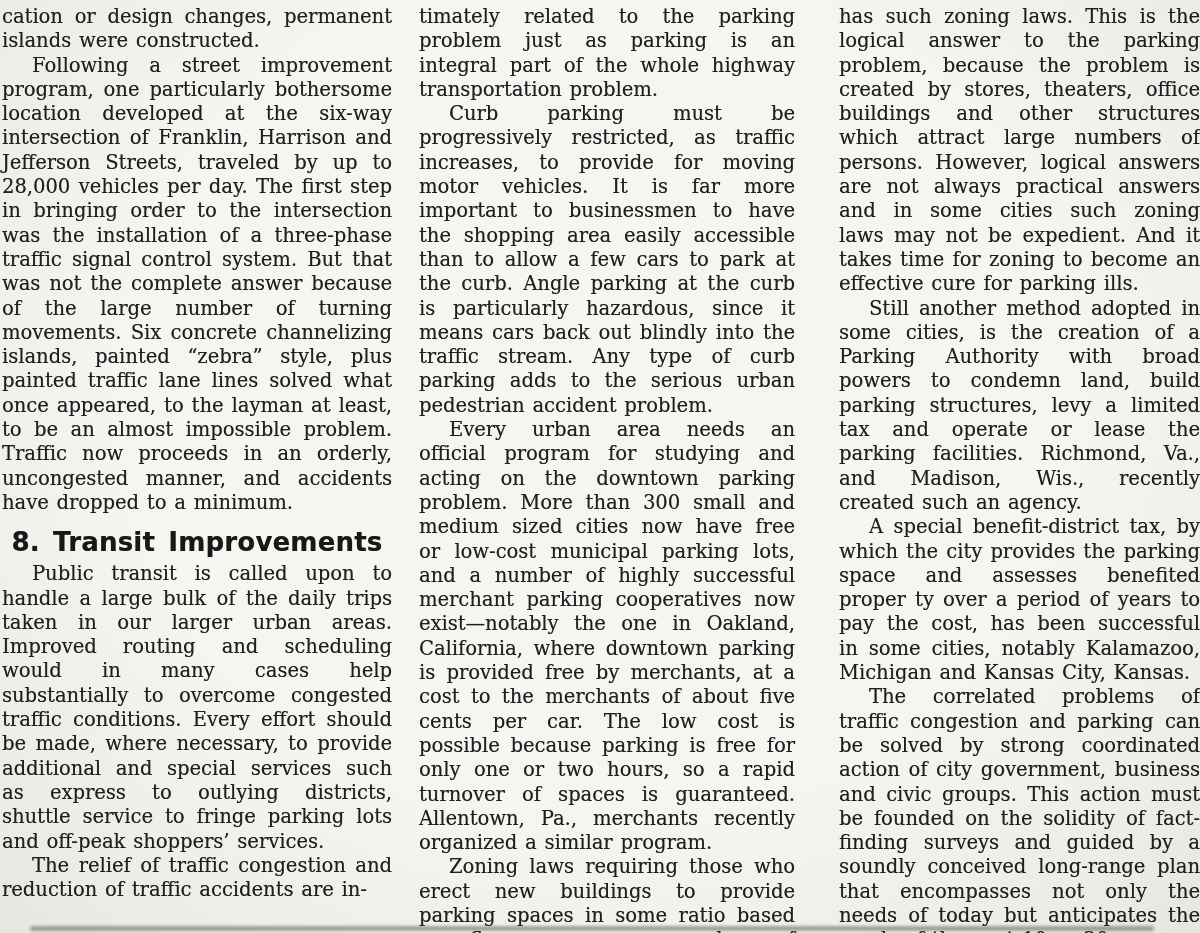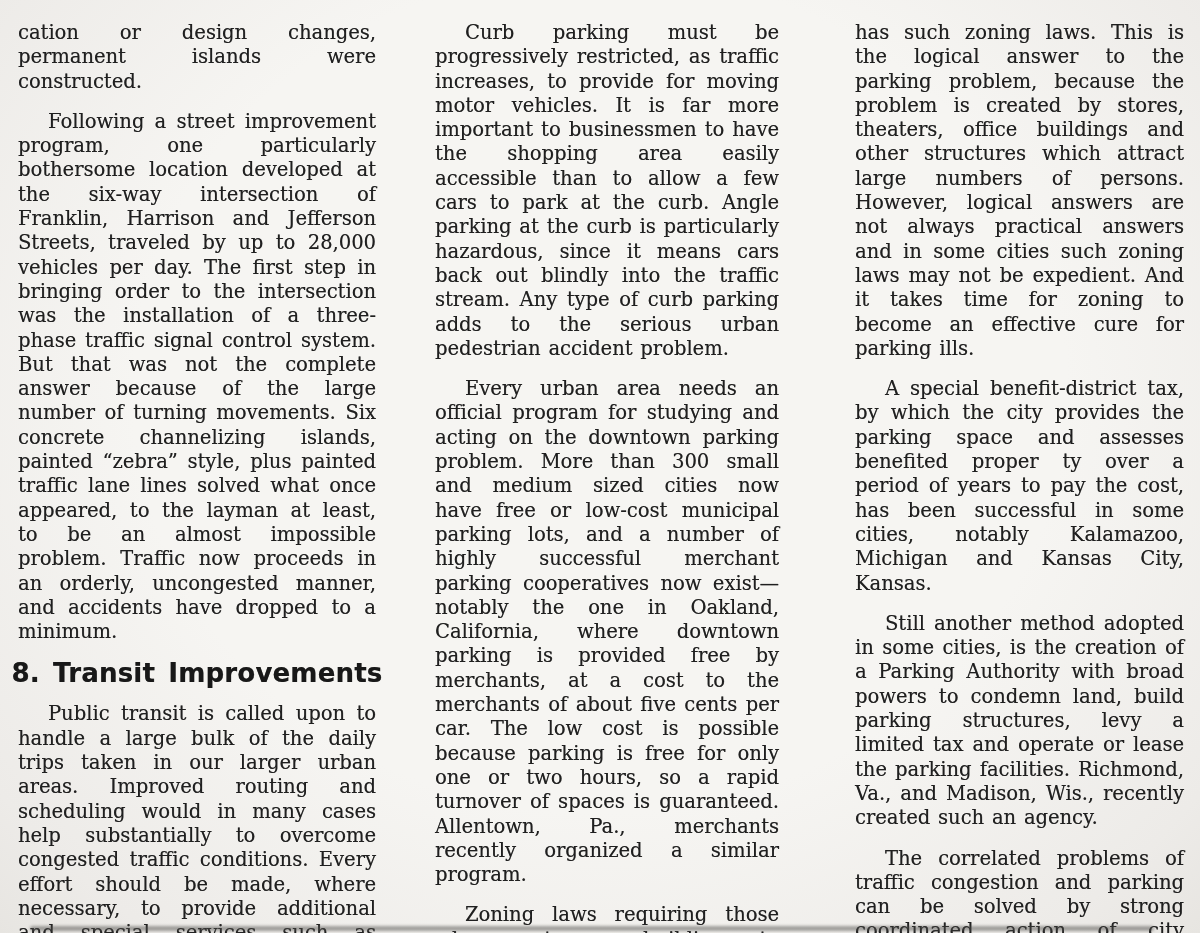--- a/index.html
+++ b/index.html
@@ -19,21 +19,21 @@
   .col {
     text-align: justify;
     font-size: 19.5px;
     line-height: 24.3px;
     text-shadow: 0.2px 0.2px 0.35px rgba(25,25,25,0.55);
   }
   .col-1 { width: 390px; }
   .col-2 { width: 376px; margin-left: 27px; }
   .col-3 { width: 361px; margin-left: 44px; }
   .col p {
-    margin: 16px;
+    margin: 0;
     text-indent: 30px;
     word-spacing: 1.6px;
     hyphens: auto;
     -webkit-hyphens: auto;
   }
   .col p.cont { text-indent: 0; }
   .col h2 {
     font-family: "DejaVu Sans", sans-serif;
     font-weight: bold;
     font-size: 26px;
@@ -65,28 +65,29 @@
 
     <div class="col col-1">
       <p class="cont">cation or design changes, permanent islands were constructed.</p>
       <p>Following a street improvement program, one particularly bothersome location developed at the six-way intersection of Franklin, Harrison and Jefferson Streets, traveled by up to 28,000 vehicles per day. The first step in bringing order to the intersection was the installation of a three-phase traffic signal control system. But that was not the complete answer because of the large number of turning movements. Six concrete channelizing islands, painted “zebra” style, plus painted traffic lane lines solved what once appeared, to the layman at least, to be an almost impossible problem. Traffic now proceeds in an orderly, uncongested manner, and accidents have dropped to a minimum.</p>
       <h2>8. Transit Improvements</h2>
       <p>Public transit is called upon to handle a large bulk of the daily trips taken in our larger urban areas. Improved routing and scheduling would in many cases help substantially to overcome congested traffic conditions. Every effort should be made, where necessary, to provide additional and special services such as express to outlying districts, shuttle service to fringe parking lots and off-peak shoppers’ services.</p>
       <p>The relief of traffic congestion and reduction of traffic accidents are in-</p>
     </div>
 
     <div class="col col-2">
+      <p class="cont">timately related to the parking problem just as parking is an integral part of the whole highway transportation problem.</p>
       <p>Curb parking must be progressively restricted, as traffic increases, to provide for moving motor vehicles. It is far more important to businessmen to have the shopping area easily accessible than to allow a few cars to park at the curb. Angle parking at the curb is particularly hazardous, since it means cars back out blindly into the traffic stream. Any type of curb parking adds to the serious urban pedestrian accident problem.</p>
       <p>Every urban area needs an official program for studying and acting on the downtown parking problem. More than 300 small and medium sized cities now have free or low-cost municipal parking lots, and a number of highly successful merchant parking cooperatives now exist—notably the one in Oakland, California, where downtown parking is provided free by merchants, at a cost to the merchants of about five cents per car. The low cost is possible because parking is free for only one or two hours, so a rapid turnover of spaces is guaranteed. Allentown, Pa., merchants recently organized a similar program.</p>
       <p>Zoning laws requiring those who erect new buildings to provide parking spaces in some ratio based on floor space or number of customers are being used effectively. Arlington, Va.,</p>
     </div>
 
     <div class="col col-3">
       <p class="cont">has such zoning laws. This is the logical answer to the parking problem, because the problem is created by stores, theaters, office buildings and other structures which attract large numbers of persons. However, logical answers are not always practical answers and in some cities such zoning laws may not be expedient. And it takes time for zoning to become an effective cure for parking ills.</p>
+      <p>Still another method adopted in some cities, is the creation of a Parking Authority with broad powers to condemn land, build parking structures, levy a limited tax and operate or lease the parking facilities. Richmond, Va., and Madison, Wis., recently created such an agency.</p>
       <p>A special benefit-district tax, by which the city provides the parking space and assesses benefited proper ty over a period of years to pay the cost, has been successful in some cities, notably Kalamazoo, Michigan and Kansas City, Kansas.</p>
-      <p>Still another method adopted in some cities, is the creation of a Parking Authority with broad powers to condemn land, build parking structures, levy a limited tax and operate or lease the parking facilities. Richmond, Va., and Madison, Wis., recently created such an agency.</p>
       <p>The correlated problems of traffic congestion and parking can be solved by strong coordinated action of city government, business and civic groups. This action must be founded on the solidity of fact-finding surveys and guided by a soundly conceived long-range plan that encompasses not only the needs of today but anticipates the needs of the next 10 or 20 years.</p>
     </div>
 
   </div>
 
   <div class="edge-shadow"></div>
 </div>
 
 </body></html>

